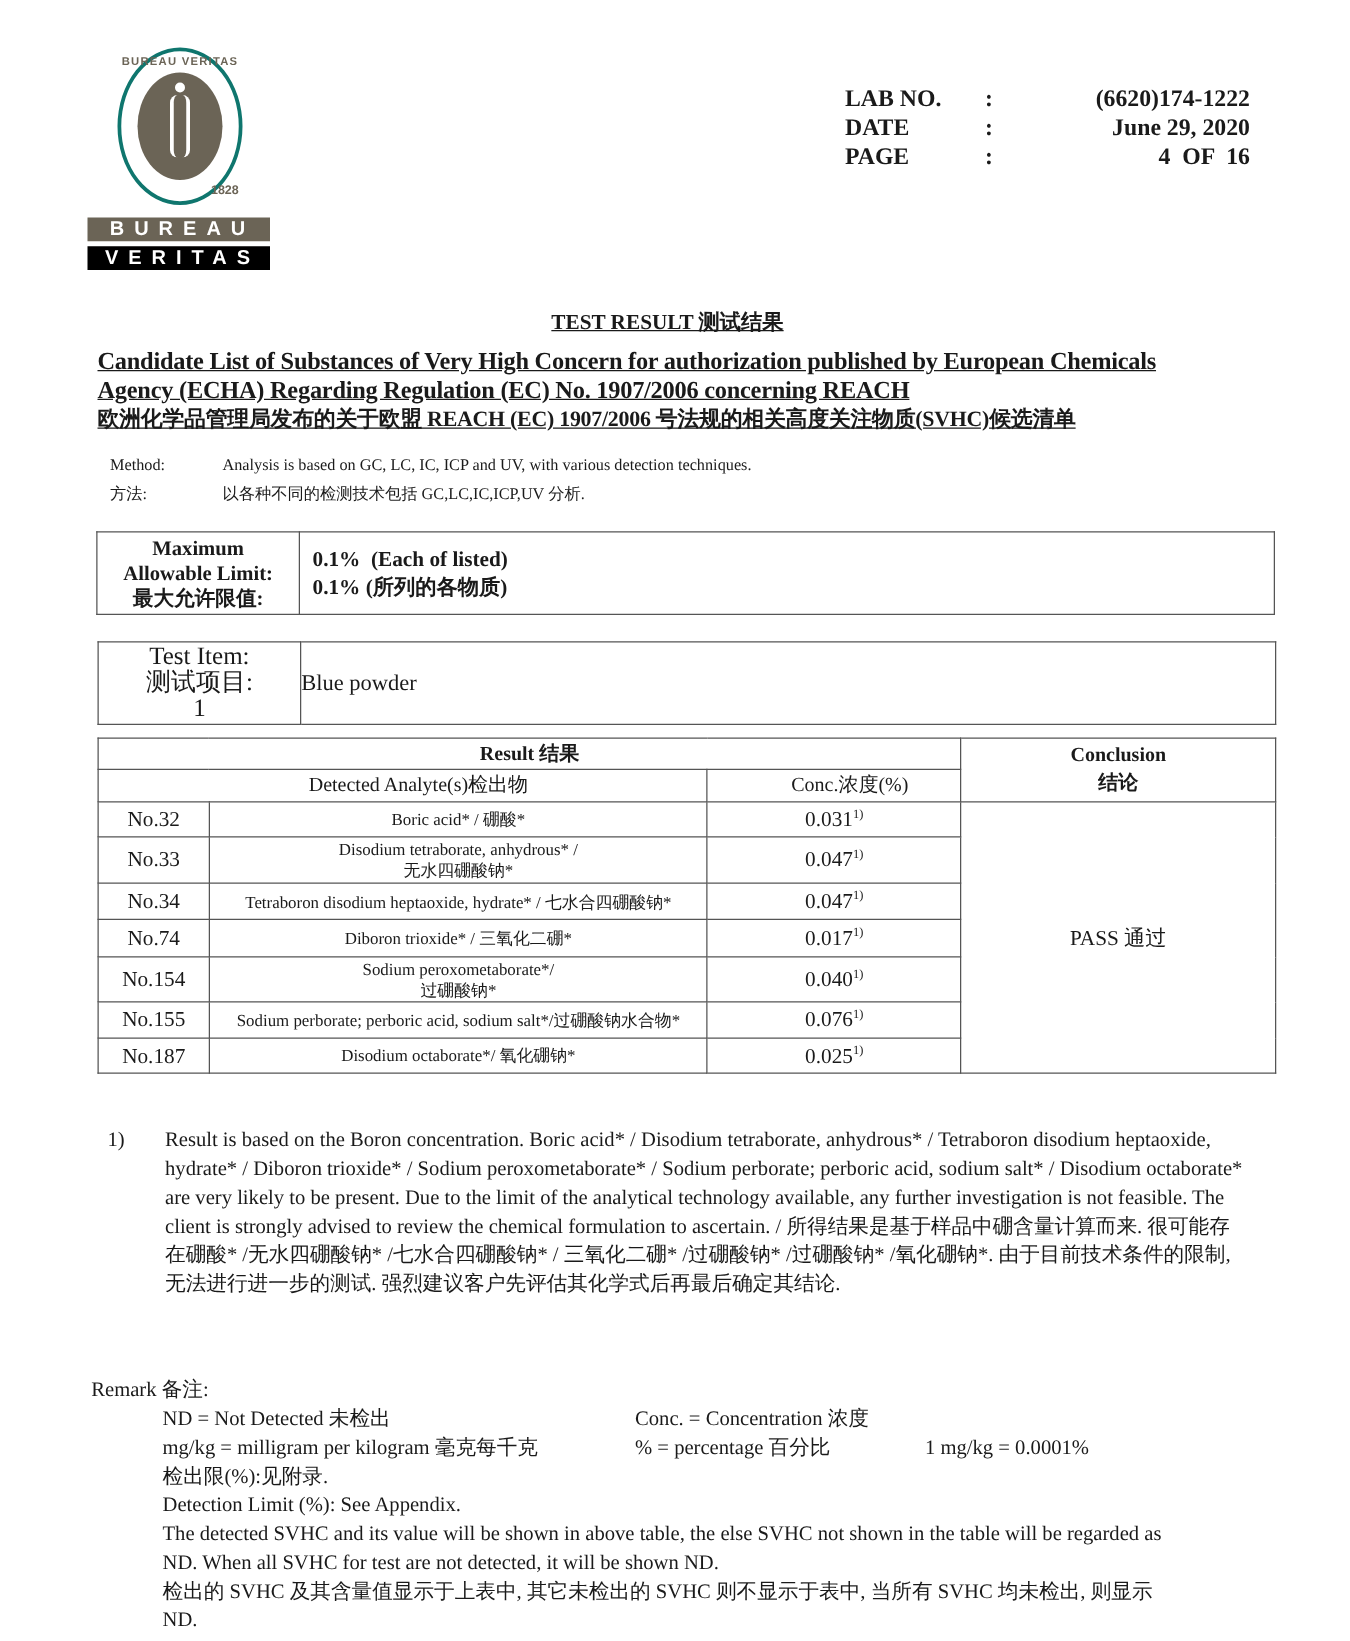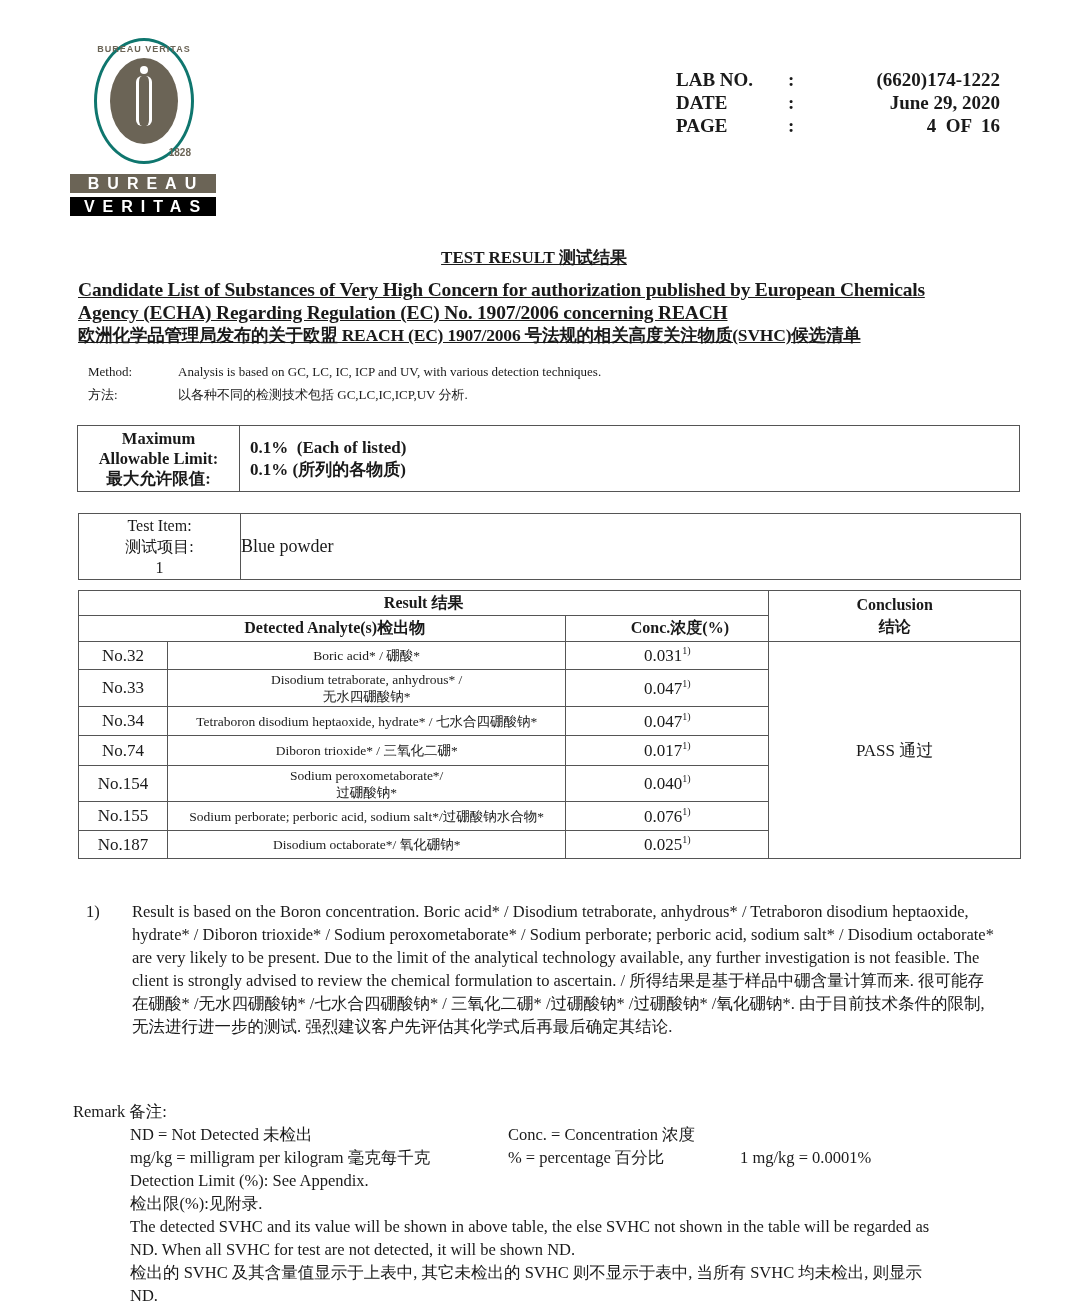--- a/index.html
+++ b/index.html
@@ -37,27 +37,27 @@
   .method-label { width: 90px; }
 
   
   table { border-collapse: collapse; position: absolute; }
   td, th { border: 1.5px solid #555; }
   .limit-table { left: 77px; top: 425px; width: 943px; height: 67px; }
   .limit-label { width: 162px; text-align: center; font-weight: bold; font-size: 16.5px; line-height: 20px; }
   .limit-value { padding-left: 10px; font-weight: bold; font-size: 17px; line-height: 22px; }
 
   .item-table { left: 78px; top: 513px; width: 943px; height: 67px; }
-  .item-label { width: 162px; text-align: center; font-size: 16px; line-height: 21px; }
+  .item-label { width: 162px; text-align: center; font-size: 20px; line-height: 21px; }
   .item-value { text-align: left; font-size: 18px; }
 
   .result-table { left: 78px; top: 590px; width: 943px; }
   .result-table td { font-size: 16px; text-align: center; }
   .rh-result { height: 25px; font-weight: bold; font-size: 17px; }
-  .rh-sub { height: 26px; font-weight: bold; font-size: 17px; padding-left: 25px; }
+  .rh-sub { height: 26px; font-weight: normal; font-size: 17px; padding-left: 25px; }
   .rh-concl { font-weight: bold; font-size: 17px; line-height: 22px; width: 252px; }
   .c-no { width: 89px; font-size: 17px !important; }
   .c-name { font-size: 13.5px !important; line-height: 17px; width: 399px; }
   .c-conc { width: 203px; font-size: 17px !important; margin-top: 48px; }
   .c-conc sup { font-size: 10px; vertical-align: 7px; }
   .pass { font-size: 17px !important; }
 
   
   .fn { left: 86px; top: 900px; width: 910px; font-size: 16.5px; line-height: 23px; display: flex; }
   .fn-mark { width: 46px; }
@@ -228,18 +228,18 @@
   <div class="remark-body">
     <div class="rrow">
       <span class="rcol1">ND = Not Detected 未检出</span>
       <span class="rcol2">Conc. = Concentration 浓度</span>
     </div>
     <div class="rrow">
       <span class="rcol1">mg/kg = milligram per kilogram 毫克每千克</span>
       <span class="rcol2">% = percentage 百分比</span>
       <span>1 mg/kg = 0.0001%</span>
     </div>
+    <div>检出限(%):见附录.</div>
     <div>Detection Limit (%): See Appendix.</div>
-    <div>检出限(%):见附录.</div>
     <div style="width:800px">The detected SVHC and its value will be shown in above table, the else SVHC not shown in  the table will be regarded as ND. When all SVHC for test are not detected, it will be shown ND.</div>
     <div style="width:815px">检出的 SVHC 及其含量值显示于上表中, 其它未检出的 SVHC 则不显示于表中, 当所有 SVHC 均未检出, 则显示 ND.</div>
   </div>
 </div>
 
 </body></html>

